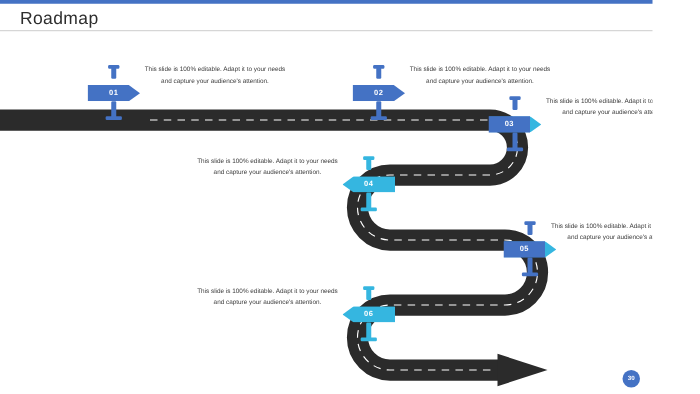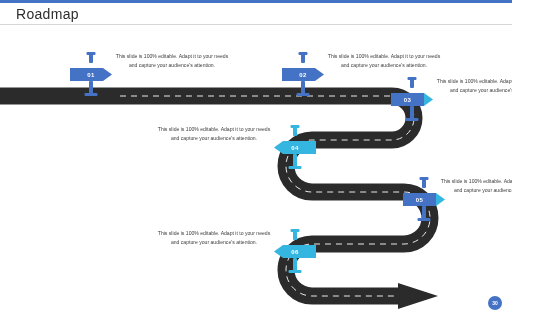--- a/index.html
+++ b/index.html
@@ -5,21 +5,21 @@
   html,body{margin:0;padding:0;}
   body{
     width:560px;height:315px;
     background:#ffffff;
     font-family:"Liberation Sans", sans-serif;
     overflow:hidden;
     position:relative;
   }
   #slide{
     position:absolute;left:0;top:0;width:512px;height:315px;
-    background:#ffffff;overflow:hidden;
+    background:#ffffff;overflow:hidden;padding-left:10px;
   }
   
   #top-strip{
     position:absolute;left:0;top:0;width:560px;height:3px;
     background:#4472c4;
   }
   
   #title{
     position:absolute;left:16px;top:6px;
     font-size:14px;font-weight:400;letter-spacing:.3px;

